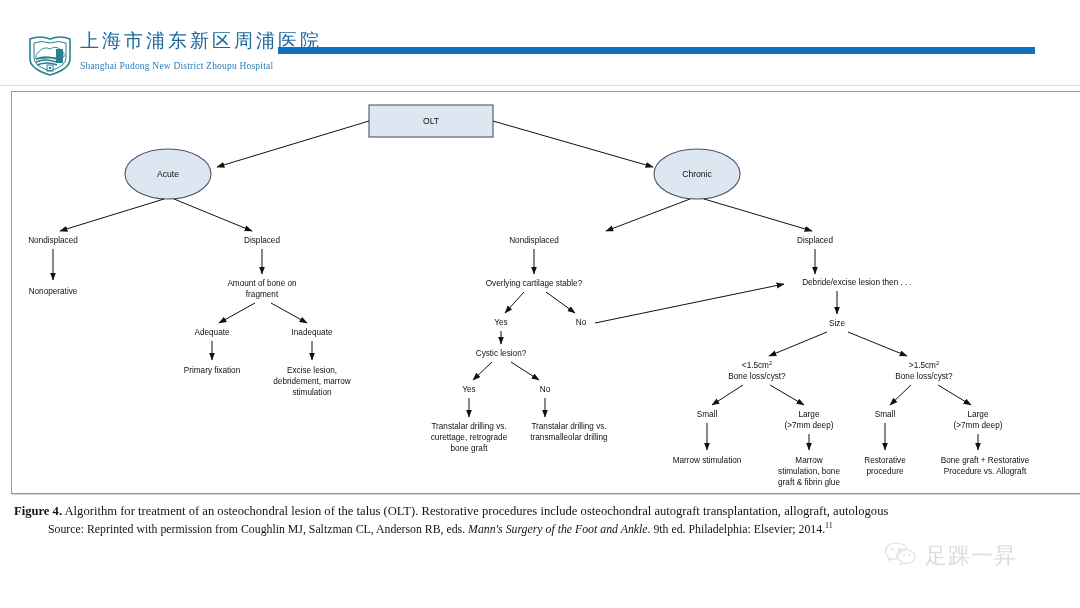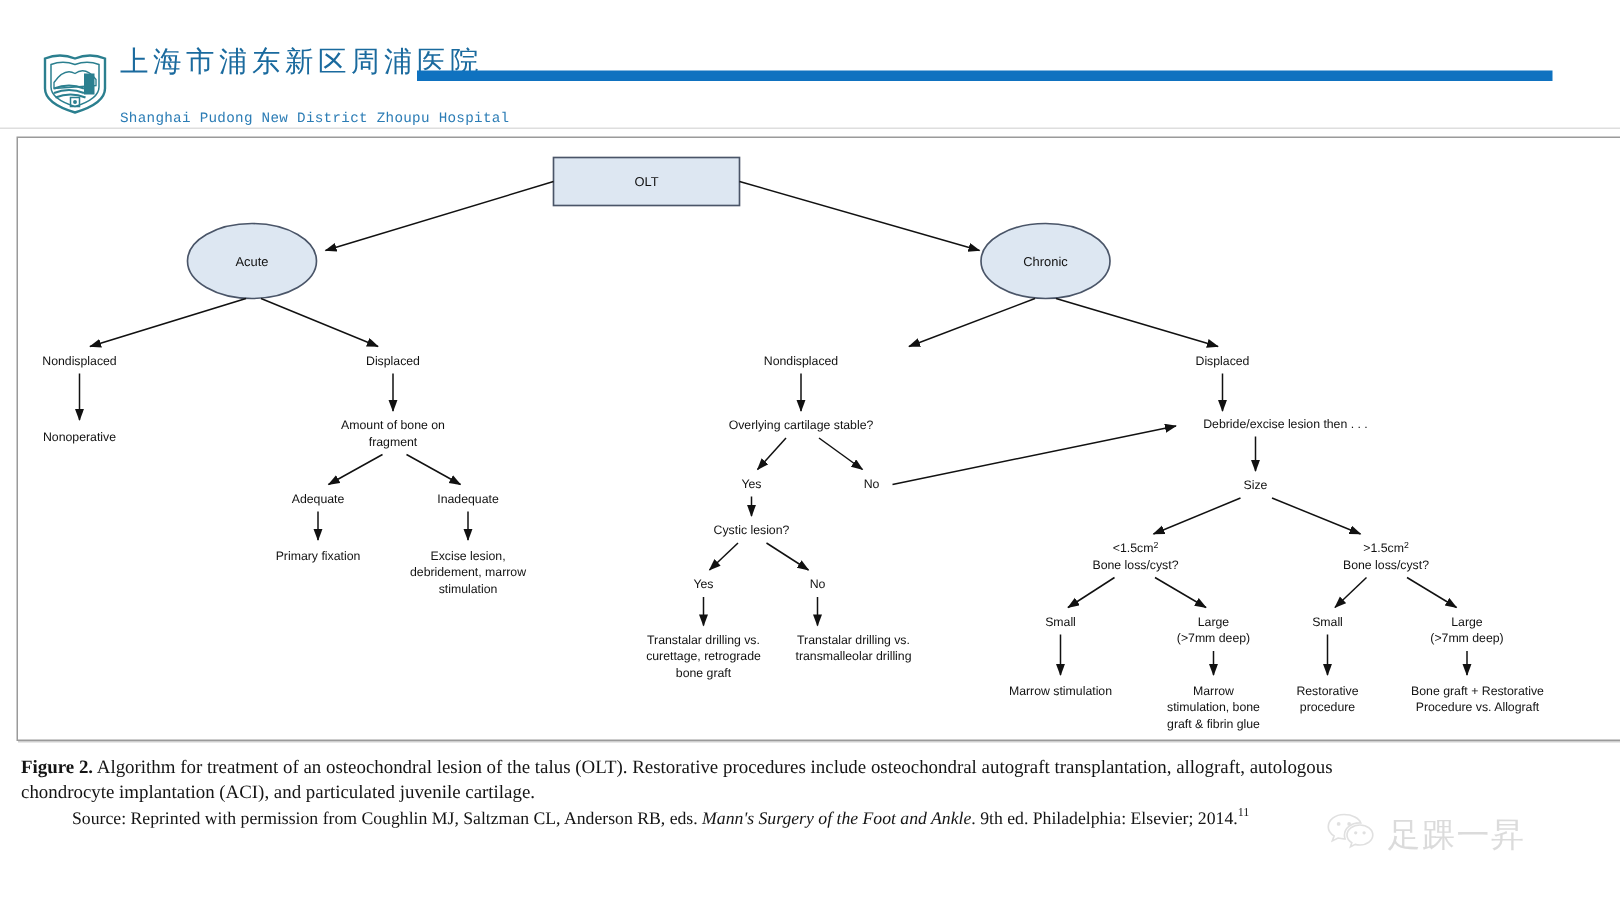--- a/index.html
+++ b/index.html
@@ -14,23 +14,23 @@
   
   #header{position:absolute;left:0;top:0;width:1080px;height:86px;}
   #logo-emblem{position:absolute;left:26px;top:33px;width:48px;height:45px;}
   #hospital-names{position:absolute;left:80px;top:30px;}
   #hospital-name-cn{
     font-family:Liberation Mono, monospace;
     font-size:19px;color:#1a6a9e;letter-spacing:3px;
     line-height:24px;white-space:nowrap;font-weight:400;
   }
   #hospital-name-en{
-    font-family:Liberation Mono, monospace;
+    font-family:Liberation Serif, serif;
     font-size:9.5px;color:#2b7cb5;letter-spacing:0.2px;
-    line-height:14px;margin-top:18px;white-space:nowrap;
+    line-height:14px;margin-top:5px;white-space:nowrap;
   }
   #header-bar{position:absolute;left:278px;top:47px;width:757px;height:7px;background:#0f72c0;}
   #header-rule{position:absolute;left:0;top:85px;width:1080px;height:1px;background:#dedede;}
 
   
   #figure-panel{
     position:absolute;left:11px;top:91px;width:1057px;height:401px;
     background:#ffffff;border:1px solid #9a9a9a;
     box-shadow:1px 1px 0 #cfcfcf;
     padding-left:37px;
@@ -215,24 +215,23 @@
   <text class="nlabel" x="966" y="325" text-anchor="middle">Large</text>
   <text class="nlabel" x="966" y="336" text-anchor="middle">(&gt;7mm deep)</text>
   <line x1="966" y1="342" x2="966" y2="358" stroke="#111" stroke-width="1" marker-end="url(#ah)"></line>
   <text class="nlabel" x="973" y="371" text-anchor="middle">Bone graft + Restorative</text>
   <text class="nlabel" x="973" y="382" text-anchor="middle">Procedure vs. Allograft</text>
 </svg>
 </div>
 
 <div id="caption">
   <div class="cap-line">
-    <span class="cap-fignum">Figure 2.</span>
+    <span class="cap-fignum">Figure 4.</span>
     <span>Algorithm for treatment of an osteochondral lesion of the talus (OLT). Restorative procedures include osteochondral autograft transplantation, allograft, autologous</span>
   </div>
-  <div class="cap-line">chondrocyte implantation (ACI), and particulated juvenile cartilage.</div>
   <div class="cap-src">
     <span>Source: Reprinted with permission from Coughlin MJ, Saltzman CL, Anderson RB, eds. </span><span class="ital">Mann's Surgery of the Foot and Ankle</span><span>. 9th ed. Philadelphia: Elsevier; 2014.</span><sup>11</sup>
   </div>
 </div>
 
 <div id="watermark">
   <span>
     <svg width="34" height="26" viewBox="0 0 34 26">
       <path d="M12 2 C6 2 1.5 5.8 1.5 10.2 C1.5 12.7 3 14.9 5.4 16.3 L4.2 19.6 L8 17.7 C9.2 18 10.6 18.2 12 18.2 C12.2 18.2 12.5 18.2 12.7 18.2 C12.4 17.4 12.3 16.6 12.3 15.8 C12.3 11.2 16.8 7.6 22.3 7.6 C22.6 7.6 22.9 7.6 23.2 7.6 C22.1 4.4 17.5 2 12 2 Z" fill="none" stroke="#c2c2c2" stroke-width="1.1"></path>
       <circle cx="8.4" cy="8.3" r="1.25" fill="#c2c2c2"></circle>

